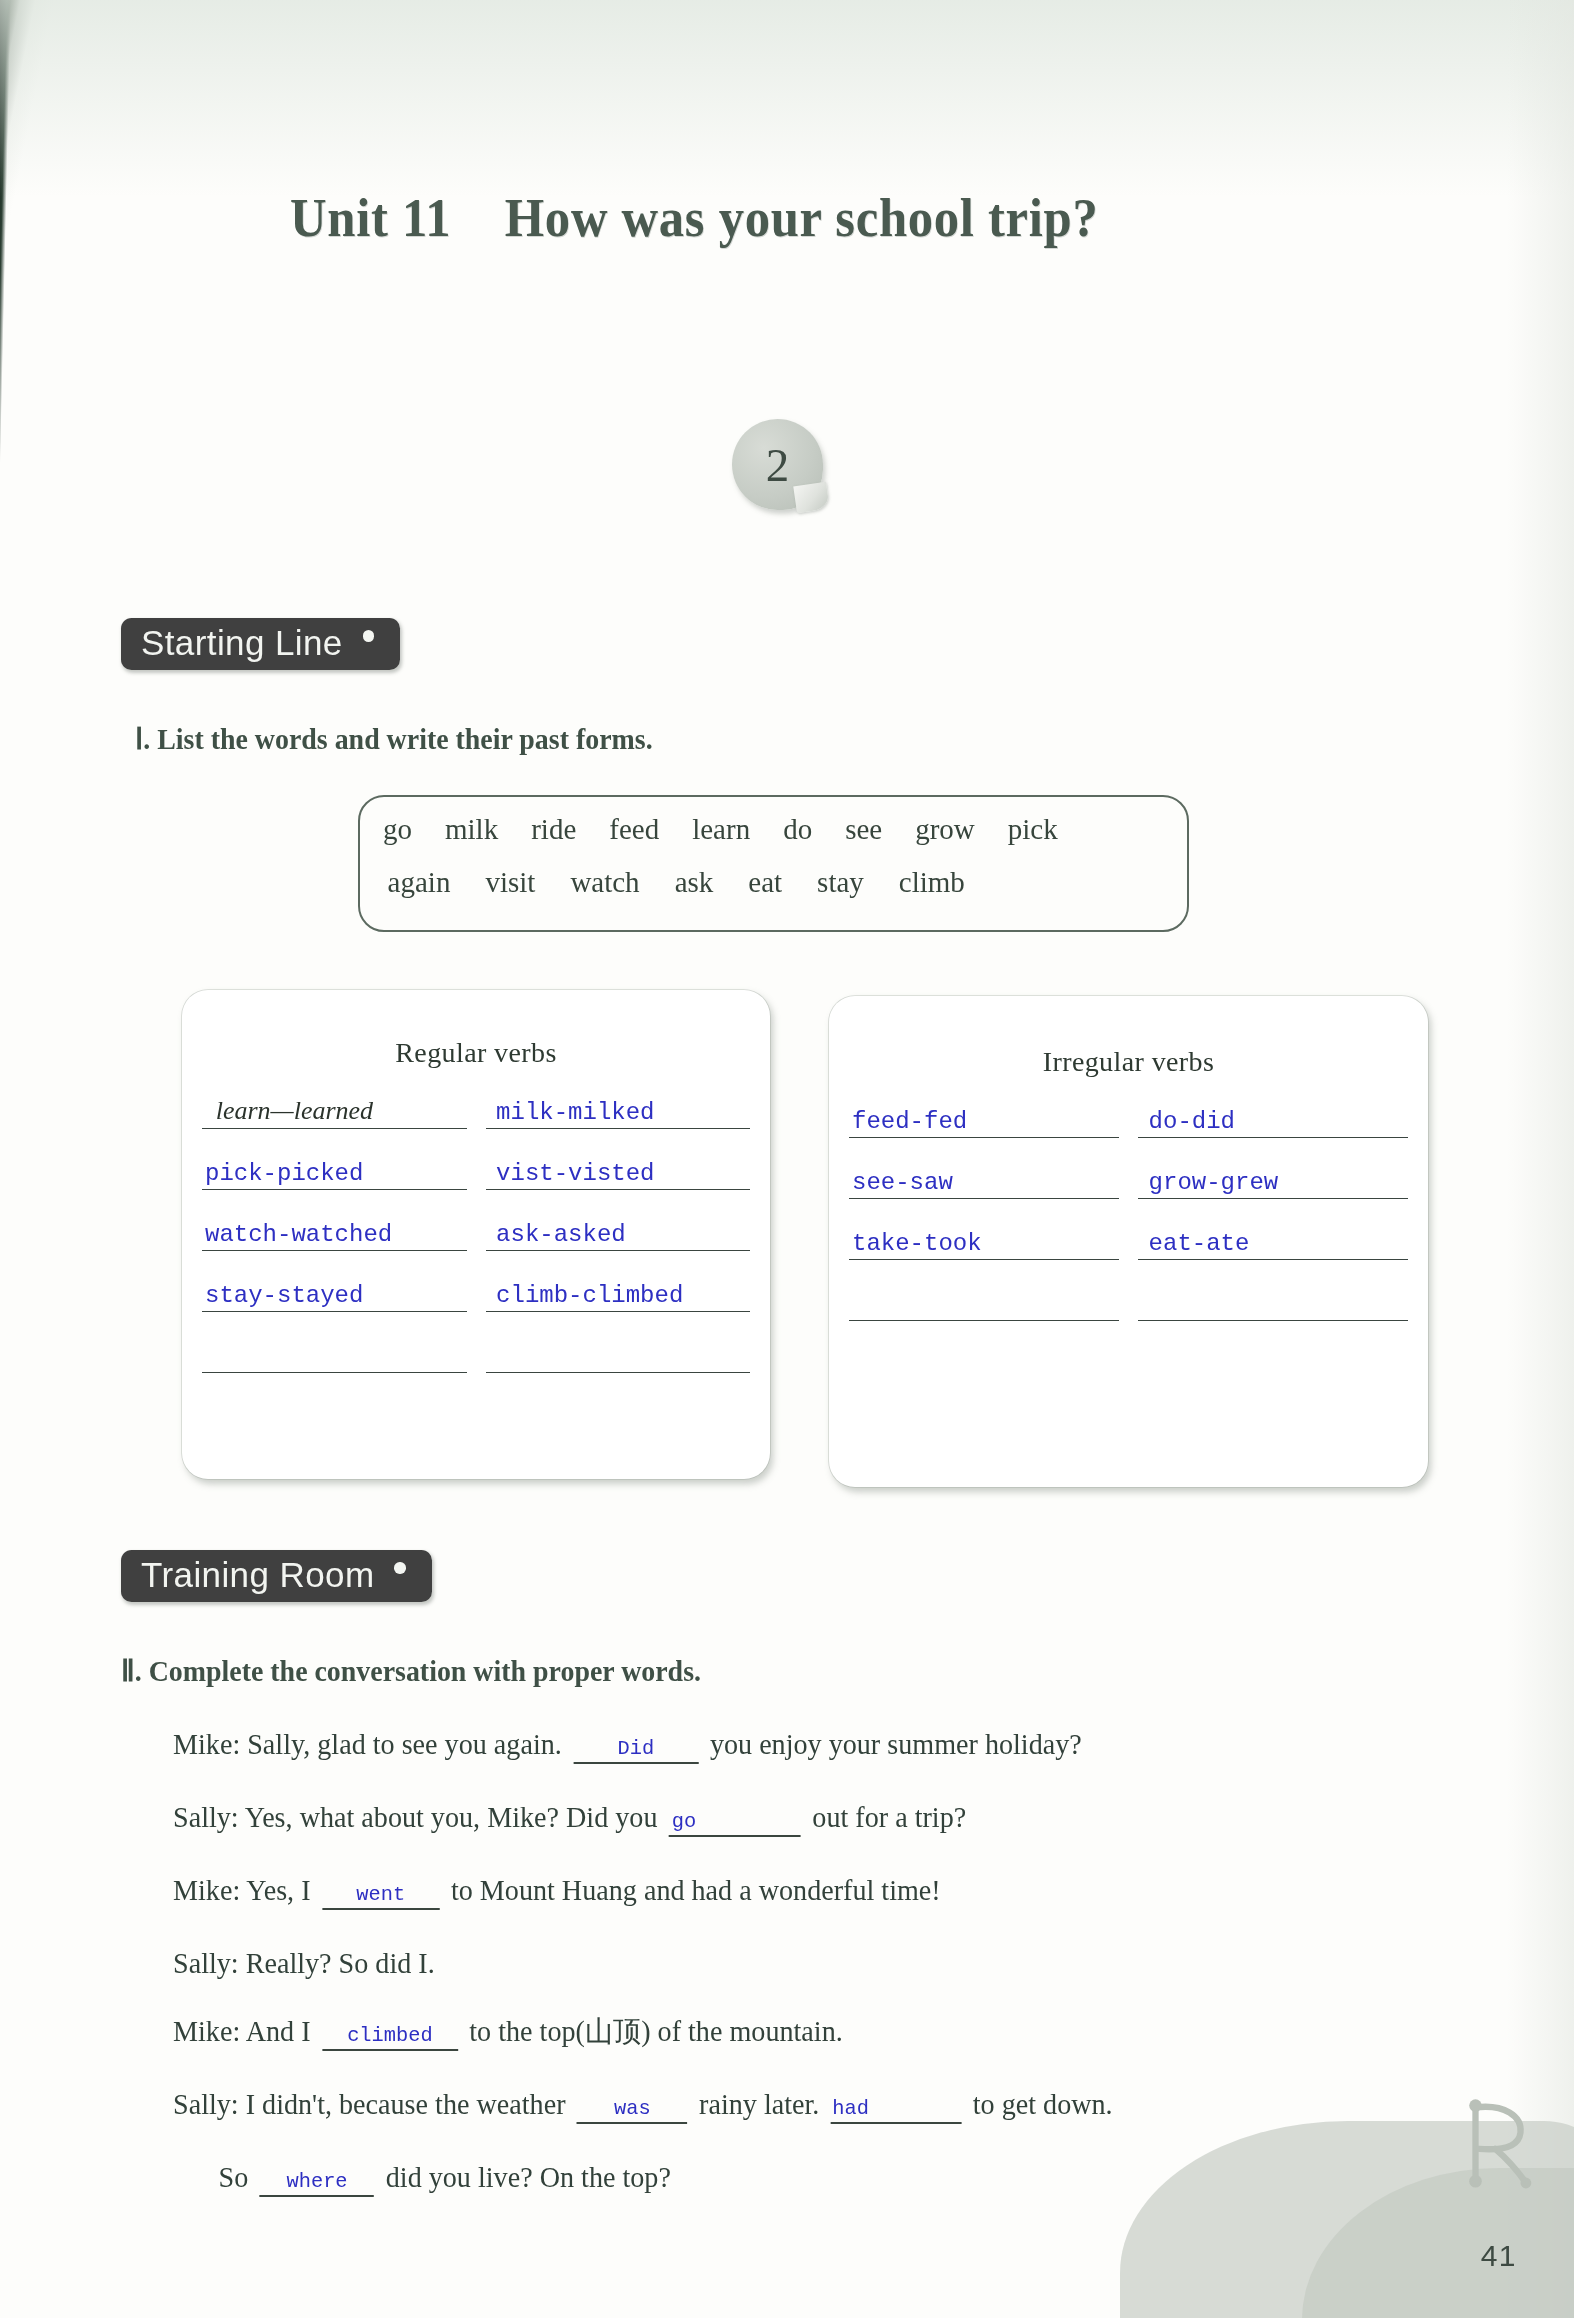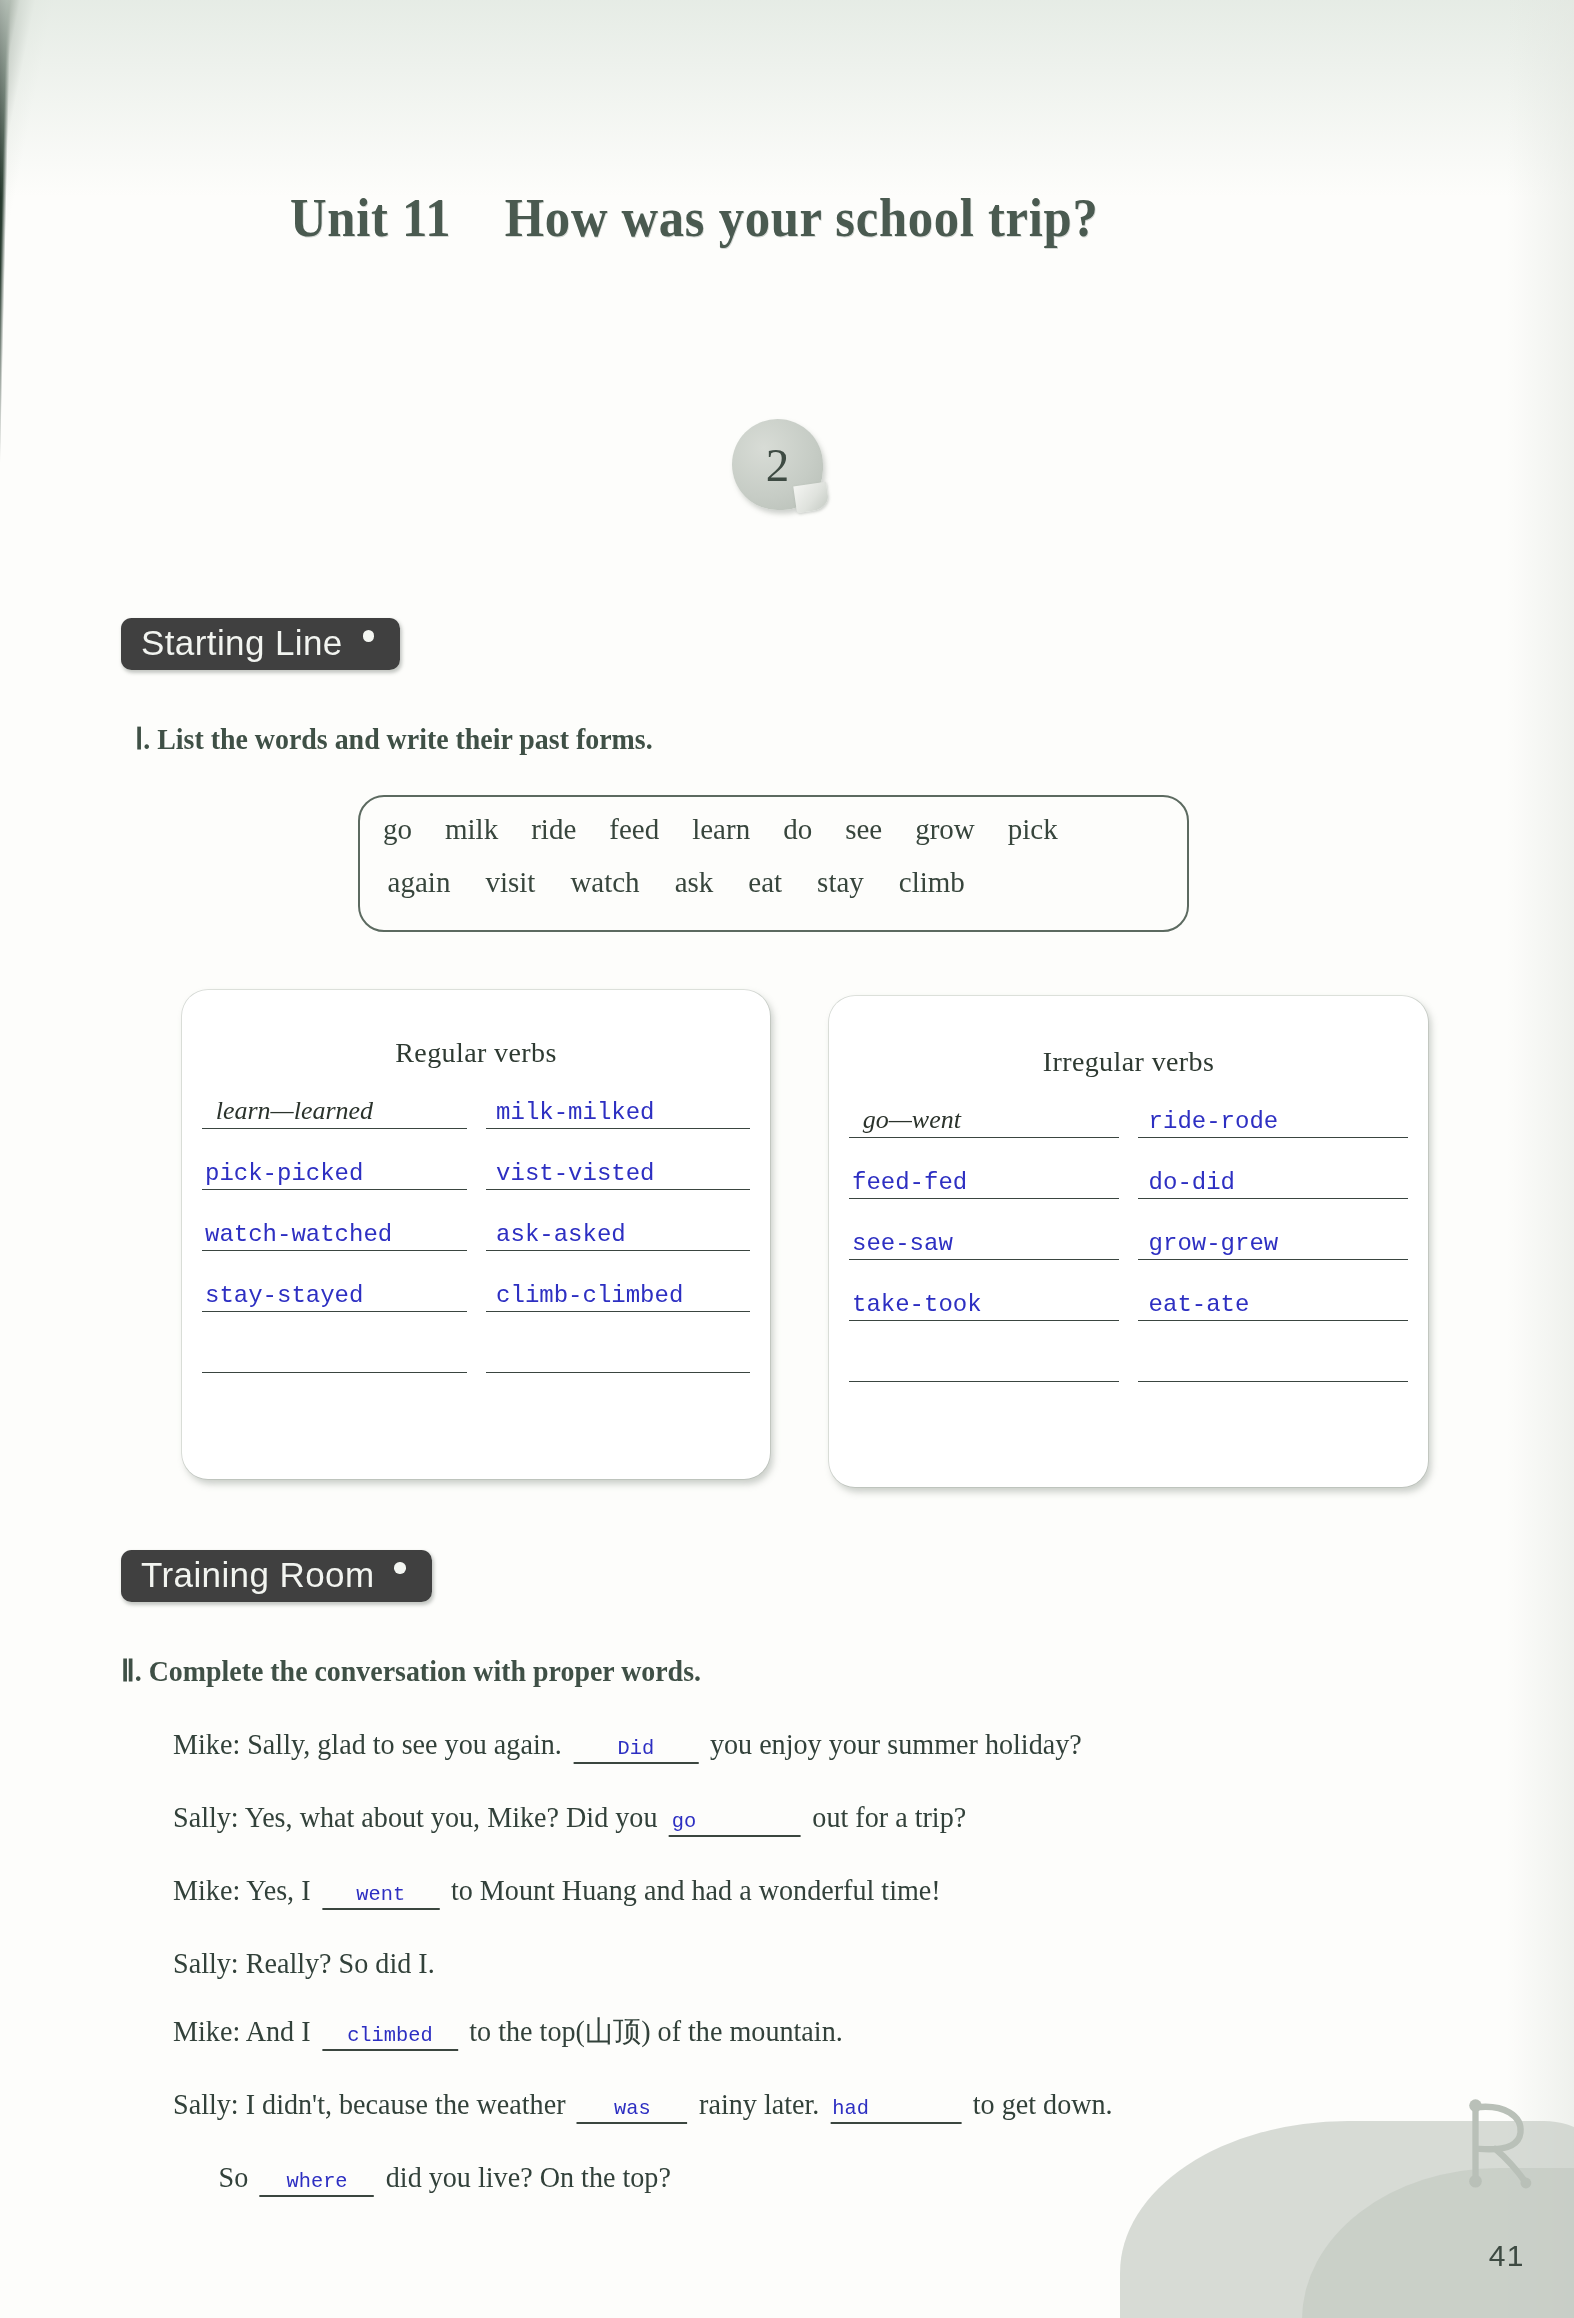--- a/index.html
+++ b/index.html
@@ -289,21 +289,21 @@
     right: -46px;
     bottom: -46px;
     width: 319px;
     height: 197px;
     background: #bfc6bd;
     border-radius: 197px 30px 0 0 / 152px 30px 0 0;
     opacity: 0.55;
   }
   #page-number {
     position: absolute;
-    right: 50px;
+    right: 58px;
     bottom: 46px;
     font-family: "Liberation Sans", sans-serif;
     font-size: 30px;
     color: #3d4a42;
     letter-spacing: 1.5px;
   }
   #brand-logo {
     position: absolute;
     right: 36px;
     bottom: 127px;
@@ -402,28 +402,20 @@
           </div>
       </div>
     </div>
   </div>
 
   <div class="verb-card" id="card-irregular">
     <div class="card-title">Irregular verbs</div>
     <div class="verb-grid">
       <div class="verb-row">
         <div class="verb-slot">
-            <span class="ans example">go—went</span>
-          </div>
-        <div class="verb-slot">
-            <span class="ans">ride-rode</span>
-          </div>
-      </div>
-      <div class="verb-row">
-        <div class="verb-slot">
             <span class="ans shifted">feed-fed</span>
           </div>
         <div class="verb-slot">
             <span class="ans">do-did</span>
           </div>
       </div>
       <div class="verb-row">
         <div class="verb-slot">
             <span class="ans shifted">see-saw</span>
           </div>

